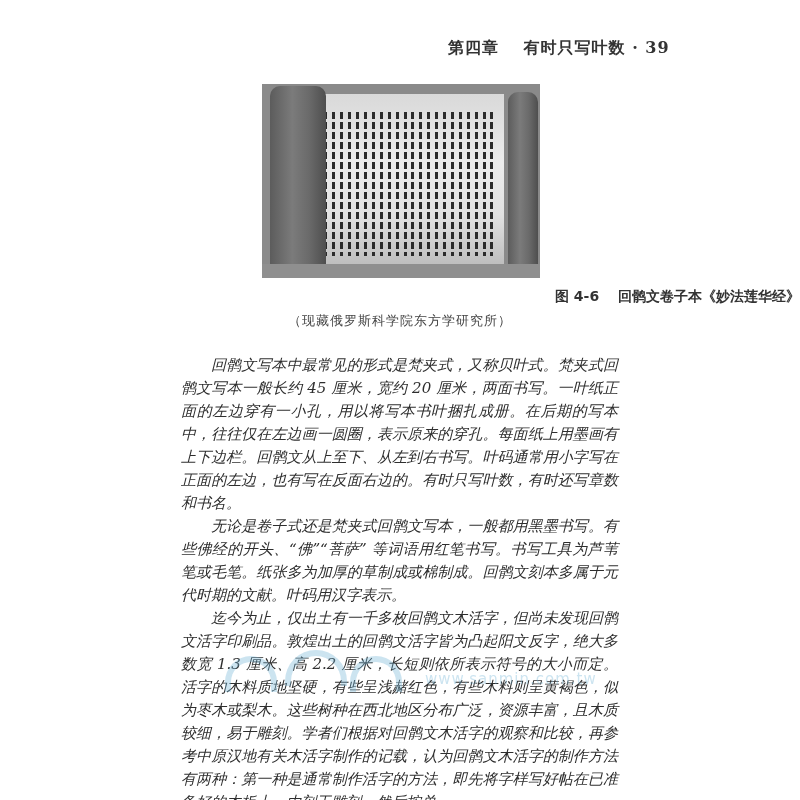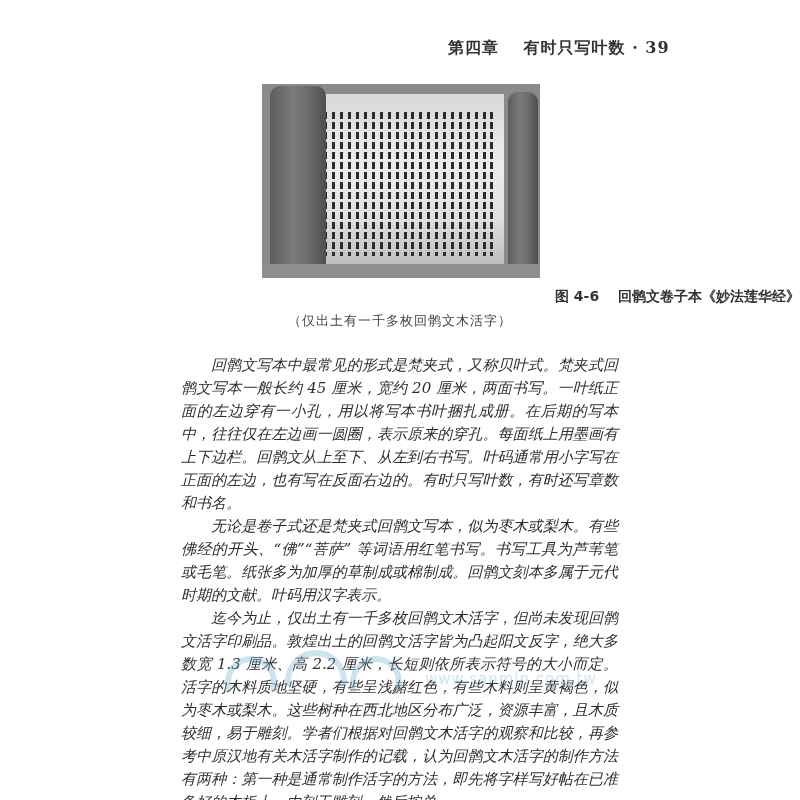--- a/index.html
+++ b/index.html
@@ -170,25 +170,25 @@
   </div>
   <div class="roller left"></div>
   <div class="roller right"></div>
   <div class="photo-floor"></div>
 </div>
 
 <div class="figure-caption">
   <span class="fig-num">图 4-6</span>
   <span>回鹘文卷子本《妙法莲华经》</span>
 </div>
-<div class="figure-source">（仅出土有一千多枚回鹘文木活字）</div>
+<div class="figure-source">（现藏俄罗斯科学院东方学研究所）</div>
 
 <div class="body-text">
   <p>回鹘文写本中最常见的形式是梵夹式，又称贝叶式。梵夹式回鹘文写本一般长约 45 厘米，宽约 20 厘米，两面书写。一叶纸正面的左边穿有一小孔，用以将写本书叶捆扎成册。在后期的写本中，往往仅在左边画一圆圈，表示原来的穿孔。每面纸上用墨画有上下边栏。回鹘文从上至下、从左到右书写。叶码通常用小字写在正面的左边，也有写在反面右边的。有时只写叶数，有时还写章数和书名。</p>
-  <p>无论是卷子式还是梵夹式回鹘文写本，似为枣木或梨木。有些佛经的开头、“佛”“菩萨” 等词语用红笔书写。书写工具为芦苇笔或毛笔。纸张多为加厚的草制成或棉制成。回鹘文刻本多属于元代时期的文献。叶码用汉字表示。</p>
+  <p>无论是卷子式还是梵夹式回鹘文写本，一般都用黑墨书写。有些佛经的开头、“佛”“菩萨” 等词语用红笔书写。书写工具为芦苇笔或毛笔。纸张多为加厚的草制成或棉制成。回鹘文刻本多属于元代时期的文献。叶码用汉字表示。</p>
   <p>迄今为止，仅出土有一千多枚回鹘文木活字，但尚未发现回鹘文活字印刷品。敦煌出土的回鹘文活字皆为凸起阳文反字，绝大多数宽 1.3 厘米、高 2.2 厘米，长短则依所表示符号的大小而定。活字的木料质地坚硬，有些呈浅赭红色，有些木料则呈黄褐色，似为枣木或梨木。这些树种在西北地区分布广泛，资源丰富，且木质较细，易于雕刻。学者们根据对回鹘文木活字的观察和比较，再参考中原汉地有关木活字制作的记载，认为回鹘文木活字的制作方法有两种：第一种是通常制作活字的方法，即先将字样写好帖在已准备好的木板上，由刻工雕刻，然后按单</p>
 </div>
 
 <div class="watermark">
   <div class="wm-arc a1"></div>
   <div class="wm-arc a2"></div>
   <div class="wm-arc a3"></div>
   <div class="wm-text">www.sanmin.com.tw</div>
 </div>
 

